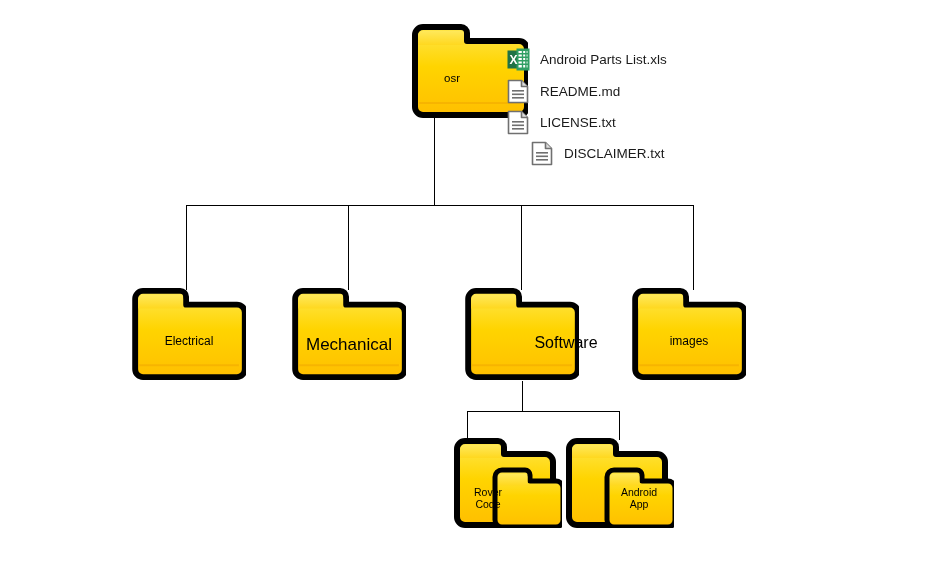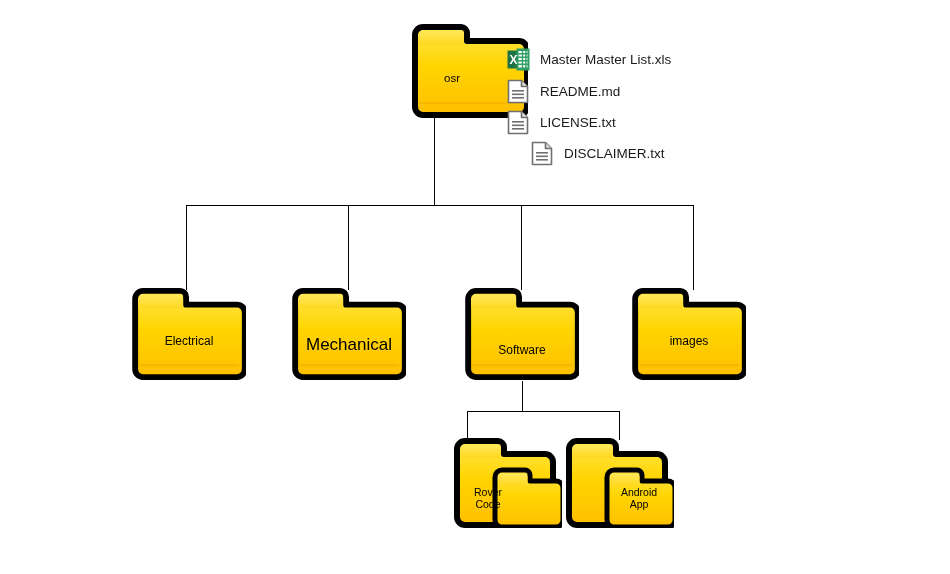--- a/index.html
+++ b/index.html
@@ -101,21 +101,21 @@
       <rect x="9.5" y="0.5" width="13" height="22" fill="#2f9e63"></rect>
       <rect x="11.5" y="3" width="9" height="2" fill="#ffffff"></rect>
       <rect x="11.5" y="6.5" width="9" height="2" fill="#ffffff"></rect>
       <rect x="11.5" y="10" width="9" height="2" fill="#ffffff"></rect>
       <rect x="11.5" y="13.5" width="9" height="2" fill="#ffffff"></rect>
       <rect x="11.5" y="17" width="9" height="2.5" fill="#ffffff"></rect>
       <rect x="14.8" y="2.5" width="1.4" height="17.5" fill="#2f9e63"></rect>
       <rect x="18.2" y="2.5" width="1.4" height="17.5" fill="#2f9e63"></rect>
       <text x="6.5" y="16" font-family="'Liberation Sans', sans-serif" font-size="12" font-weight="bold" fill="#ffffff" text-anchor="middle">X</text>
     </svg>
-    <span class="file-name">Master Master List.xls</span>
+    <span class="file-name">Android Parts List.xls</span>
   </div>
 
   <div class="file-row" style="left:507px; top:79px;">
     <svg class="file-icon" width="23" height="25" viewBox="0 0 23 25" aria-hidden="true">
       <path d="M1.5 1.5 h13 l6 6 v16 h-19 z" fill="#ffffff" stroke="#707070" stroke-width="1.6" stroke-linejoin="round"></path>
       <path d="M14.5 1.5 v6 h6" fill="#dcdcdc" stroke="#707070" stroke-width="1.6" stroke-linejoin="round"></path>
       <rect x="5" y="11" width="12" height="1.6" fill="#707070"></rect>
       <rect x="5" y="14.5" width="12" height="1.6" fill="#707070"></rect>
       <rect x="5" y="18" width="12" height="1.6" fill="#707070"></rect>
     </svg>
@@ -161,21 +161,21 @@
     </svg>
     <div class="folder-label" style="top:47px; font-size:17px;">Mechanical</div>
   </div>
 
   <div class="folder" style="left:465px; top:288px; width:114px; height:92px;">
     <svg width="114" height="92" viewBox="0 0 116 94" aria-hidden="true">
       <path d="M3 11 a8 8 0 0 1 8 -8 h38 a6 6 0 0 1 6 6 v8 h52 a8 8 0 0 1 8 8 v58 a8 8 0 0 1 -8 8 h-96 a8 8 0 0 1 -8 -8 z" fill="url(#fg-root)" stroke="#000000" stroke-width="6" stroke-linejoin="round"></path>
       <path d="M6 12 a5 5 0 0 1 5 -5 h37 a4 4 0 0 1 4 4 v10 h-46 z" fill="url(#ft-root)"></path>
       <path d="M7 79 h102" stroke="#f0a800" stroke-width="2" fill="none" opacity="0.55"></path>
     </svg>
-    <div class="folder-label" style="top:56px; font-size:12px;">Software</div>
+    <div class="folder-label" style="top:46px; font-size:16px;padding-left:44px;">Software</div>
   </div>
 
   <div class="folder" style="left:632px; top:288px; width:114px; height:92px;">
     <svg width="114" height="92" viewBox="0 0 116 94" aria-hidden="true">
       <path d="M3 11 a8 8 0 0 1 8 -8 h38 a6 6 0 0 1 6 6 v8 h52 a8 8 0 0 1 8 8 v58 a8 8 0 0 1 -8 8 h-96 a8 8 0 0 1 -8 -8 z" fill="url(#fg-root)" stroke="#000000" stroke-width="6" stroke-linejoin="round"></path>
       <path d="M6 12 a5 5 0 0 1 5 -5 h37 a4 4 0 0 1 4 4 v10 h-46 z" fill="url(#ft-root)"></path>
       <path d="M7 79 h102" stroke="#f0a800" stroke-width="2" fill="none" opacity="0.55"></path>
     </svg>
     <div class="folder-label" style="top:47px; font-size:12px;">images</div>
   </div>

